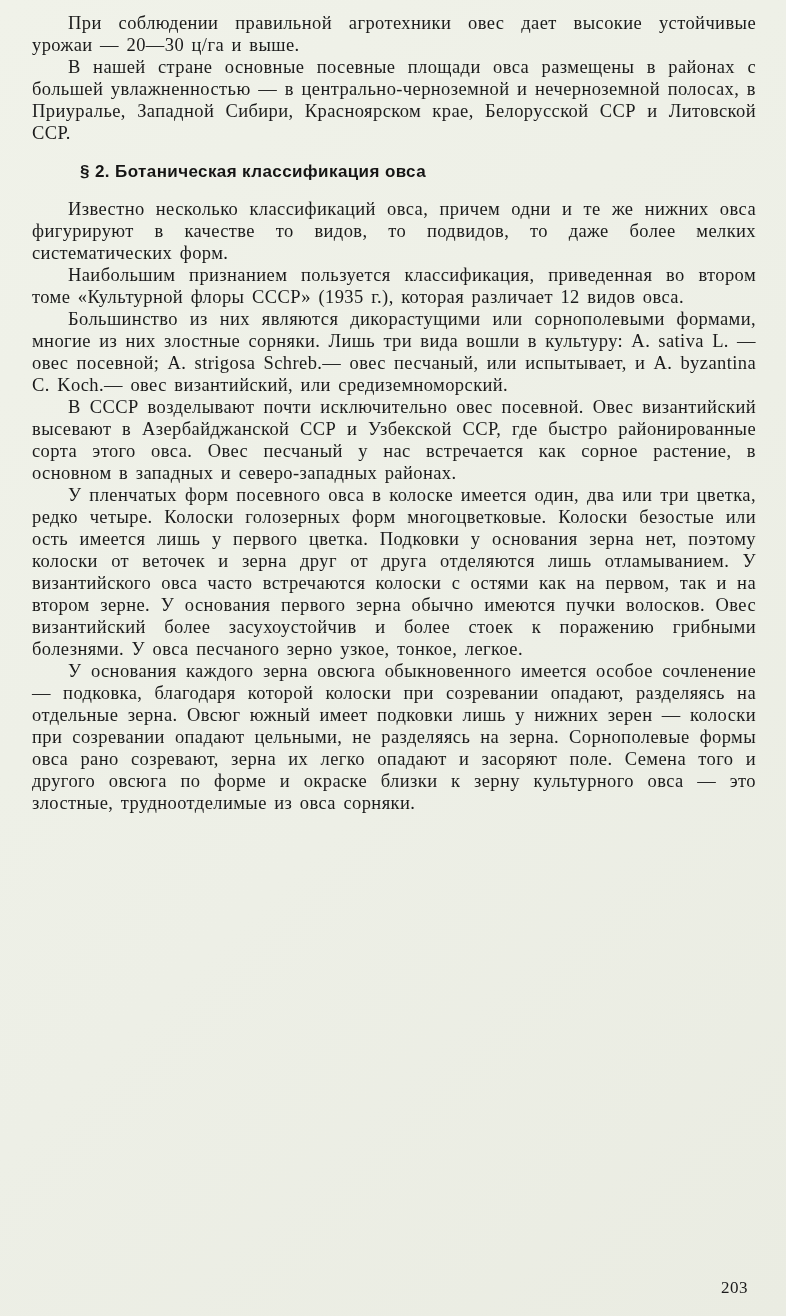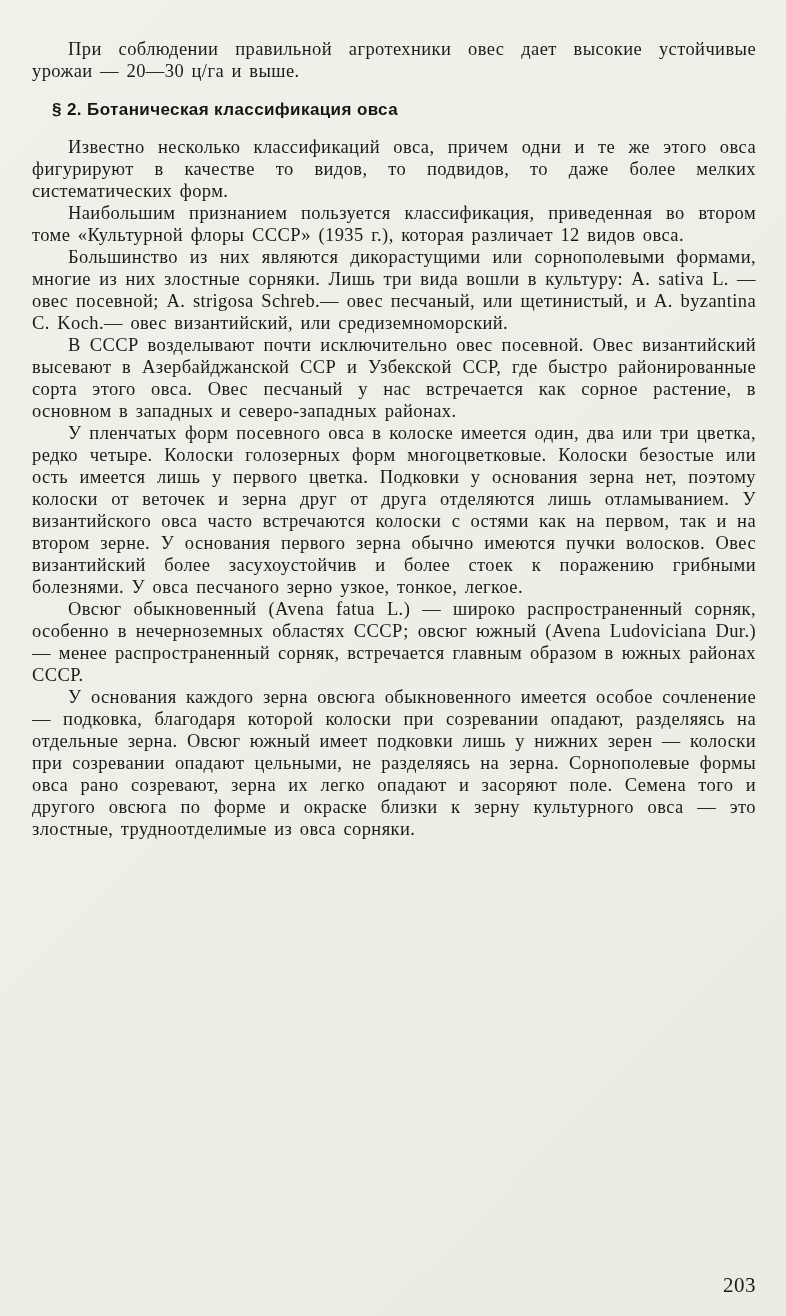--- a/index.html
+++ b/index.html
@@ -8,61 +8,61 @@
     background: #dfe2d8;
   }
   .page {
     position: relative;
     width: 786px;
     height: 1316px;
     box-sizing: border-box;
     background: linear-gradient(135deg, #f0f2e9 0%, #edefe6 55%, #eaece2 100%);
     color: #1b1b1b;
     font-family: "Liberation Serif", serif;
-    padding: 38px 30px 0 32px;
+    padding: 12px 30px 0 32px;
     overflow: hidden;
   }
   .para {
     margin: 0;
     text-indent: 36px;
     text-align: justify;
     font-size: 18.5px;
     line-height: 22px;
     letter-spacing: 0.4px;
     word-spacing: 2.5px;
   }
   .heading {
     font-family: "Liberation Sans", sans-serif;
     font-weight: 700;
     font-size: 17px;
     letter-spacing: 0.4px;
-    margin: 18px 0 16px 20px;
+    margin: 18px 0 16px 48px;
     color: #151515;
   }
   .page-number {
     position: absolute;
-    right: 30px;
+    right: 38px;
     bottom: 18px;
-    font-size: 21px;
+    font-size: 17px;
     letter-spacing: 0.5px;
     color: #1b1b1b;
   }
 </style>
 </head>
 <body>
 
 <div class="page">
 
   <p class="para">При соблюдении правильной агротехники овес дает высокие устойчивые урожаи — 20—30 ц/га и выше.</p>
+  <p class="para">В нашей стране основные посевные площади овса размещены в районах с большей увлажненностью — в центрально-черноземной и нечерноземной полосах, в Приуралье, Западной Сибири, Красноярском крае, Белорусской ССР и Литовской ССР.</p>
 
   <h2 class="heading">§ 2. Ботаническая классификация овса</h2>
 
-  <p class="para">Известно несколько классификаций овса, причем одни и те же этого овса фигурируют в качестве то видов, то подвидов, то даже более мелких систематических форм.</p>
+  <p class="para">Известно несколько классификаций овса, причем одни и те же нижних овса фигурируют в качестве то видов, то подвидов, то даже более мелких систематических форм.</p>
   <p class="para">Наибольшим признанием пользуется классификация, приведенная во втором томе «Культурной флоры СССР» (1935 г.), которая различает 12 видов овса.</p>
-  <p class="para">Большинство из них являются дикорастущими или сорнополевыми формами, многие из них злостные сорняки. Лишь три вида вошли в культуру: A. sativa L. — овес посевной; A. strigosa Schreb.— овес песчаный, или щетинистый, и A. byzantina C. Koch.— овес византийский, или средиземноморский.</p>
+  <p class="para">Большинство из них являются дикорастущими или сорнополевыми формами, многие из них злостные сорняки. Лишь три вида вошли в культуру: A. sativa L. — овес посевной; A. strigosa Schreb.— овес песчаный, или испытывает, и A. byzantina C. Koch.— овес византийский, или средиземноморский.</p>
   <p class="para">В СССР возделывают почти исключительно овес посевной. Овес византийский высевают в Азербайджанской ССР и Узбекской ССР, где быстро районированные сорта этого овса. Овес песчаный у нас встречается как сорное растение, в основном в западных и северо-западных районах.</p>
   <p class="para">У пленчатых форм посевного овса в колоске имеется один, два или три цветка, редко четыре. Колоски голозерных форм многоцветковые. Колоски безостые или ость имеется лишь у первого цветка. Подковки у основания зерна нет, поэтому колоски от веточек и зерна друг от друга отделяются лишь отламыванием. У византийского овса часто встречаются колоски с остями как на первом, так и на втором зерне. У основания первого зерна обычно имеются пучки волосков. Овес византийский более засухоустойчив и более стоек к поражению грибными болезнями. У овса песчаного зерно узкое, тонкое, легкое.</p>
-  <p class="para">Овсюг обыкновенный (Avena fatua L.) — широко распространенный сорняк, особенно в нечерноземных областях СССР; овсюг южный (Avena Ludoviciana Dur.) — менее распространенный сорняк, встречается главным образом в южных районах СССР.</p>
   <p class="para">У основания каждого зерна овсюга обыкновенного имеется особое сочленение — подковка, благодаря которой колоски при созревании опадают, разделяясь на отдельные зерна. Овсюг южный имеет подковки лишь у нижних зерен — колоски при созревании опадают цельными, не разделяясь на зерна. Сорнополевые формы овса рано созревают, зерна их легко опадают и засоряют поле. Семена того и другого овсюга по форме и окраске близки к зерну культурного овса — это злостные, трудноотделимые из овса сорняки.</p>
 
   <div class="page-number">203</div>
 
 </div>
 
 </body></html>

